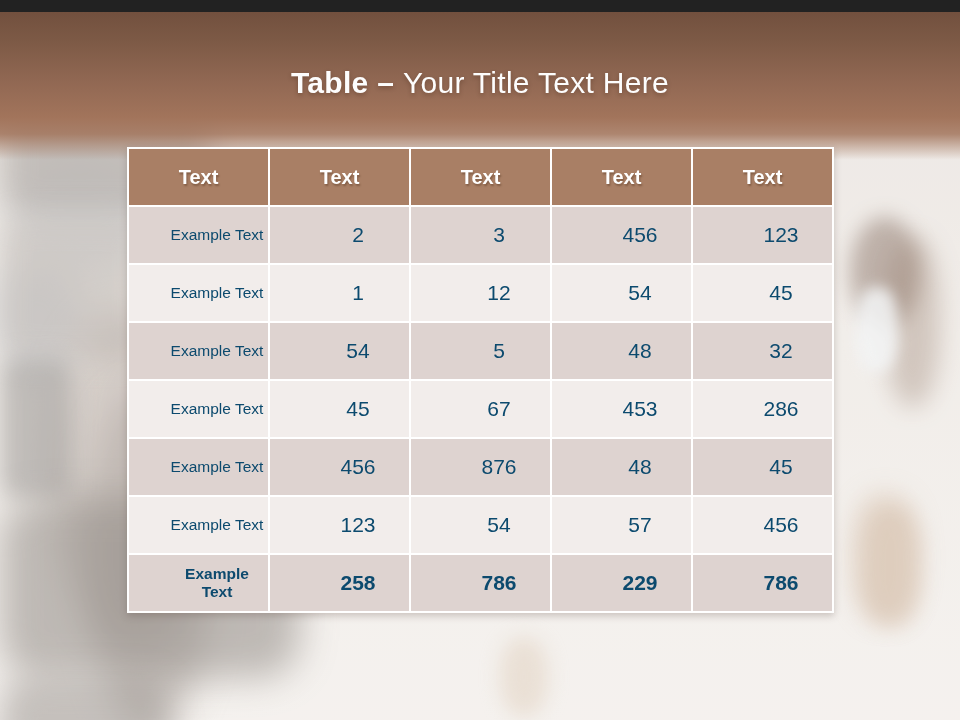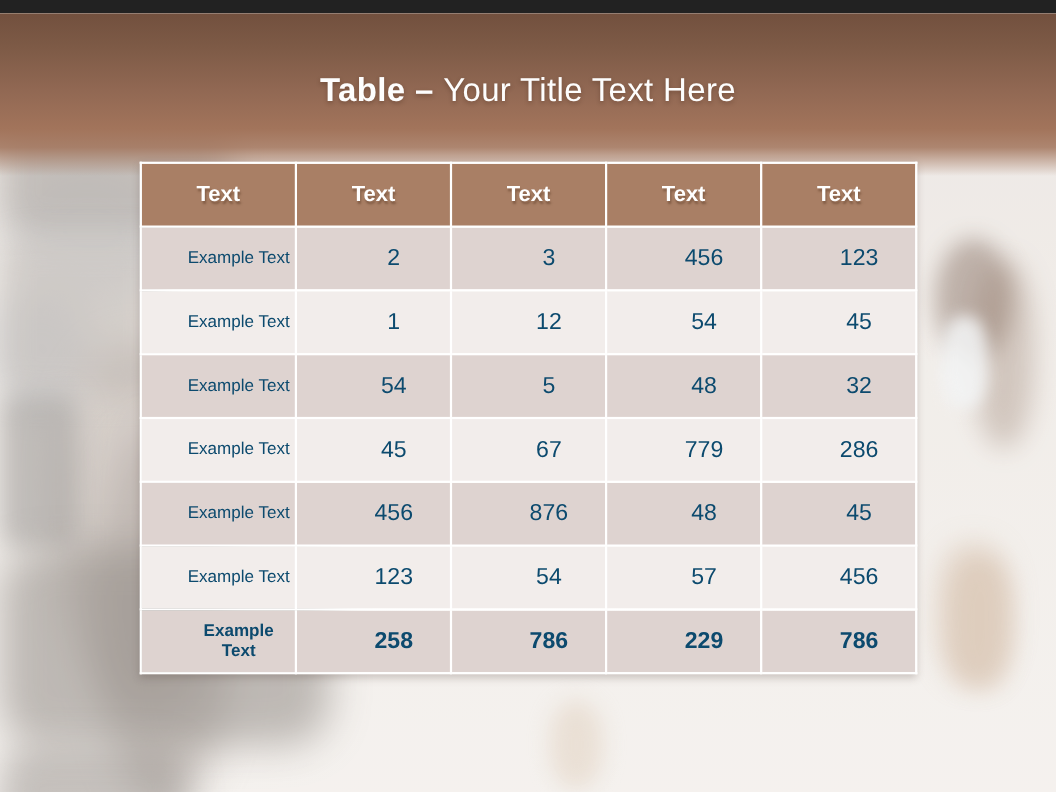--- a/index.html
+++ b/index.html
@@ -133,21 +133,21 @@
             <td>Example Text</td>
             <td>54</td>
             <td>5</td>
             <td>48</td>
             <td>32</td>
           </tr>
           <tr class="even">
             <td>Example Text</td>
             <td>45</td>
             <td>67</td>
-            <td>779</td>
+            <td>453</td>
             <td>286</td>
           </tr>
           <tr class="odd">
             <td>Example Text</td>
             <td>456</td>
             <td>876</td>
             <td>48</td>
             <td>45</td>
           </tr>
           <tr class="even">

